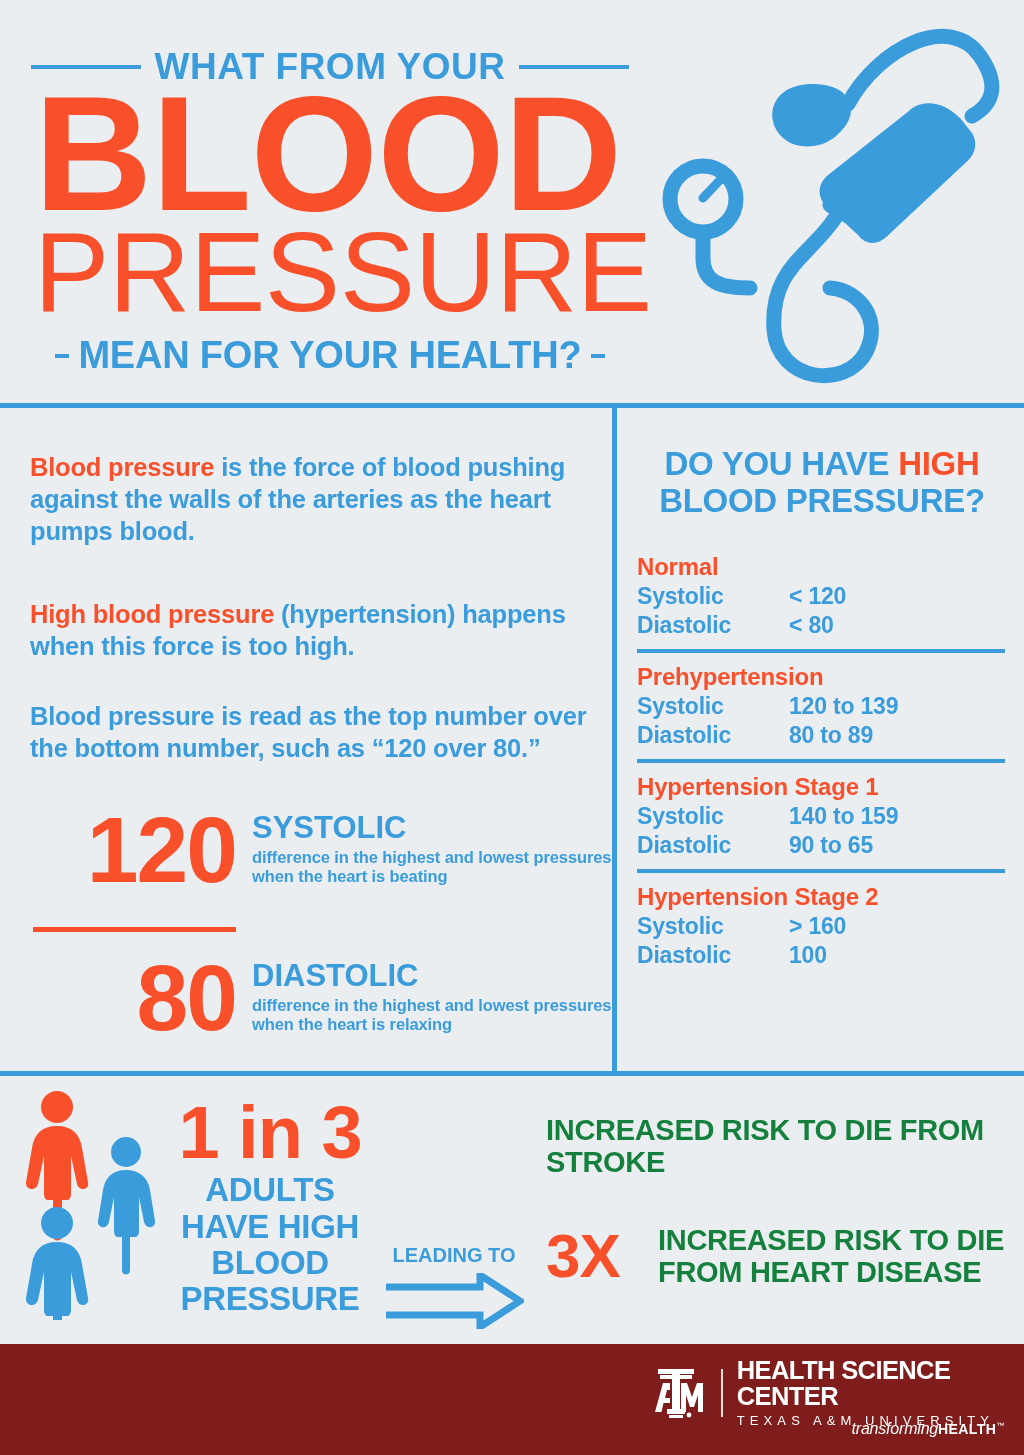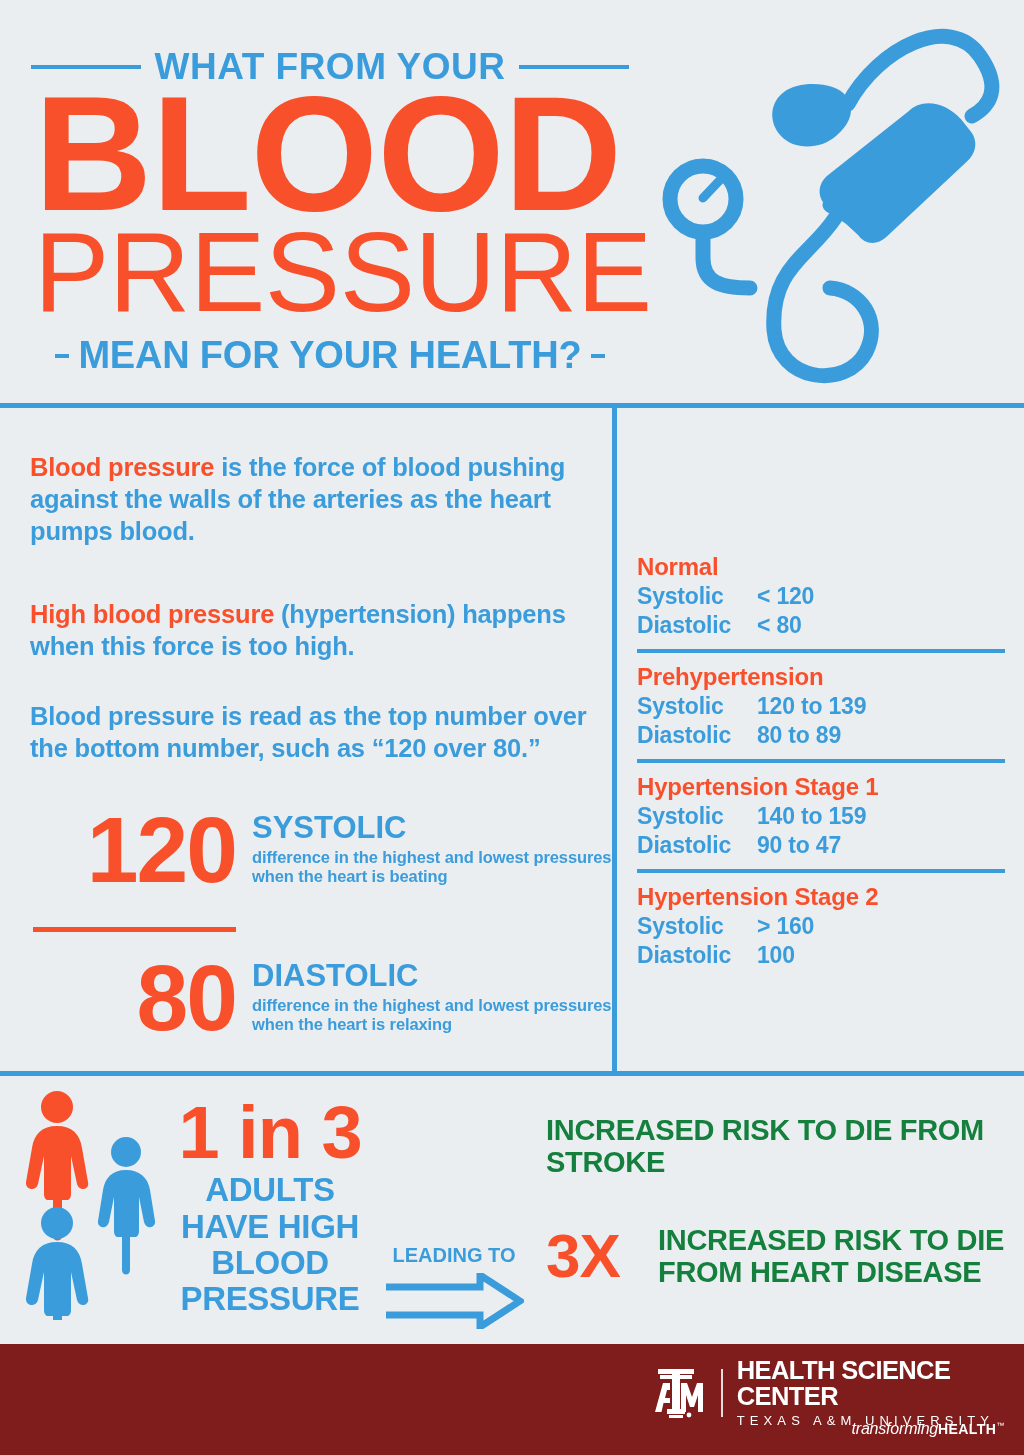--- a/index.html
+++ b/index.html
@@ -111,21 +111,21 @@
   .cat + .cat { border-top:4px solid #3b9cdc; padding-top:9px; }
   .cat-name {
     color:#f9502c; font-weight:bold; font-size:24px; line-height:1.25;
     letter-spacing:-0.2px;
   }
   .cat-row {
     display:flex; color:#3b9cdc; font-weight:bold; font-size:23px;
     line-height:1.28; letter-spacing:-0.2px;
   }
   .cat-label { flex:0 0 120px; }
-  .cat-value { flex:1; }
+  .cat-value { flex:1;margin-left:32px; }
 
   
   #stats { position:absolute; left:0; top:1076px; width:1024px; height:268px; }
 
   #people { position:absolute; left:22px; top:14px; width:145px; height:230px; }
 
   #one-in-three { position:absolute; left:160px; top:22px; width:220px; text-align:center; }
   #oit-num {
     color:#f9502c; font-weight:bold; font-size:74px; line-height:0.95;
     letter-spacing:-1px;
@@ -262,20 +262,24 @@
       <div class="bp-text">
         <div class="bp-title">DIASTOLIC</div>
         <div class="bp-desc">difference in the highest and lowest pressures when the heart is relaxing</div>
       </div>
     </div>
   </div>
 </div>
 
 <div id="mid-right">
 
+  <div id="right-title">
+    <span>DO YOU HAVE </span><span class="hl">HIGH</span><br>
+    <span>BLOOD PRESSURE?</span>
+  </div>
 
   <div id="cat-list">
 
     <div class="cat">
       <div class="cat-name">Normal</div>
       <div class="cat-row">
         <span class="cat-label">Systolic</span>
         <span class="cat-value">&lt; 120</span>
       </div>
       <div class="cat-row">
@@ -297,21 +301,21 @@
     </div>
 
     <div class="cat">
       <div class="cat-name">Hypertension Stage 1</div>
       <div class="cat-row">
         <span class="cat-label">Systolic</span>
         <span class="cat-value">140 to 159</span>
       </div>
       <div class="cat-row">
         <span class="cat-label">Diastolic</span>
-        <span class="cat-value">90 to 47</span>
+        <span class="cat-value">90 to 65</span>
       </div>
     </div>
 
     <div class="cat">
       <div class="cat-name">Hypertension Stage 2</div>
       <div class="cat-row">
         <span class="cat-label">Systolic</span>
         <span class="cat-value">&gt; 160</span>
       </div>
       <div class="cat-row">

